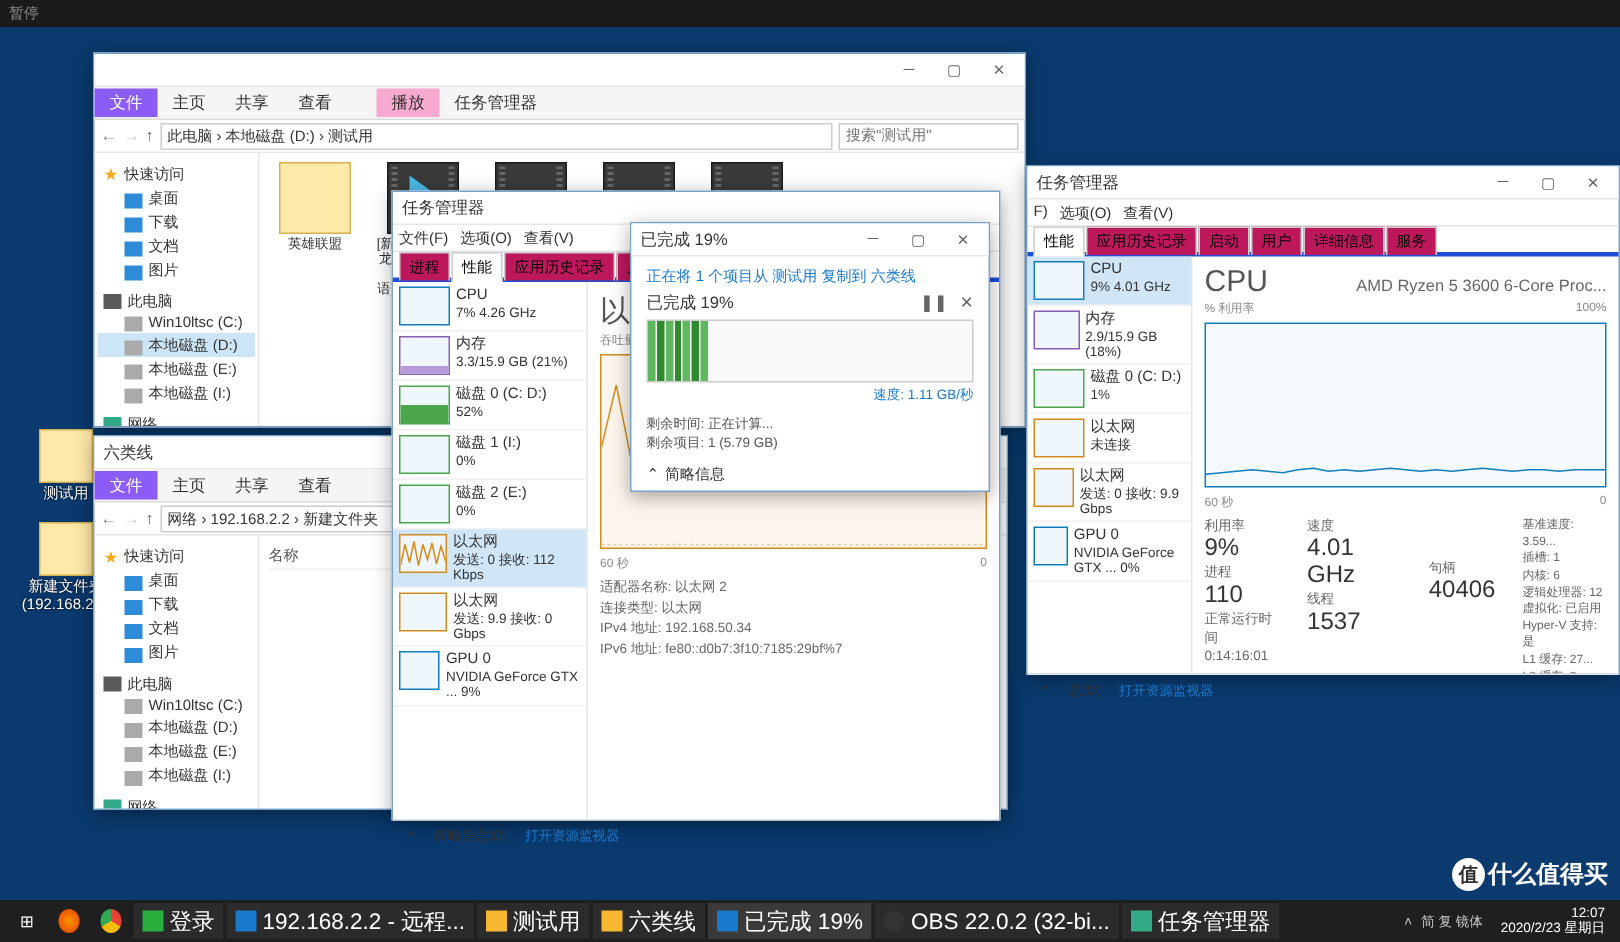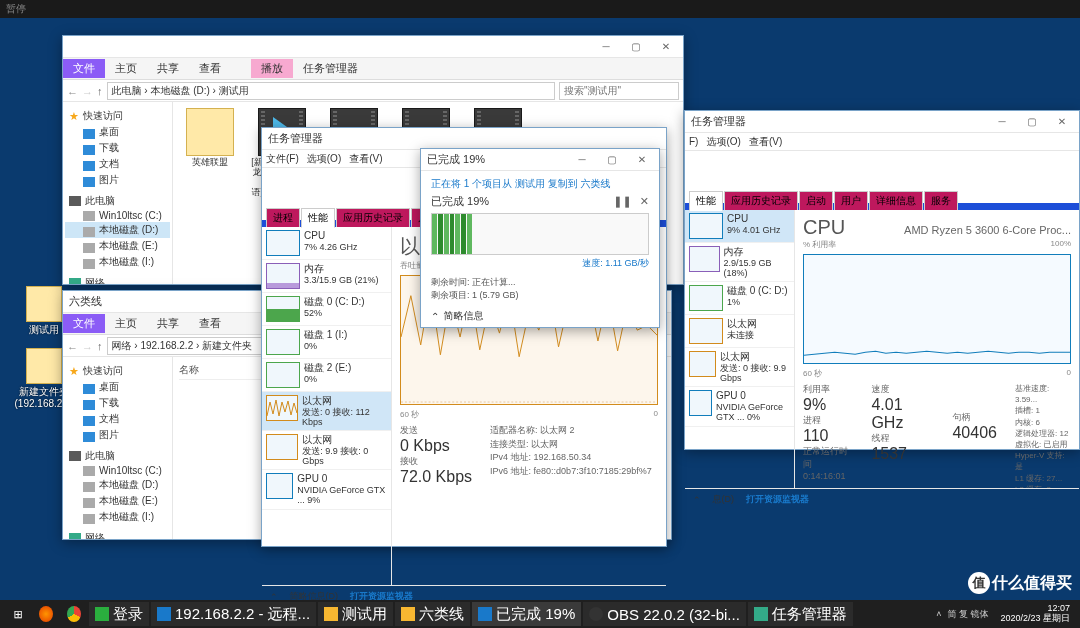--- a/index.html
+++ b/index.html
@@ -36,21 +36,21 @@
 .explorer .fitem span { font-size:9px; color:#333; line-height:1.1; display:block; }
 .ico-folder { background:#ffe9a8; border:1px solid #d4b150; }
 .ico-video { background:#3a3a3a; border:1px solid #1a1a1a; position:relative; }
 .ico-video::before,.ico-video::after { content:""; position:absolute; top:2px; bottom:2px; width:4px; background:repeating-linear-gradient(#666 0 2px,#3a3a3a 2px 4px); }
 .ico-video::before { left:2px; } .ico-video::after { right:2px; }
 .qa-star { color:#f7a81b; font-size:11px; }
 .nico { width:12px; height:10px; display:inline-block; }
 
 
 .tm .menu { height:18px; border-bottom:1px solid #e6e6e6; display:flex; align-items:center; padding:0 4px; gap:8px; font-size:10px; color:#333; }
-.tm .tabs { height:20px; display:flex; align-items:flex-start; padding:0 4px; border-bottom:7px solid #1d4ed8; gap:1px;margin-top:39px; }
+.tm .tabs { height:20px; display:flex; align-items:center; padding:0 4px; border-bottom:3px solid #1d4ed8; gap:1px; }
 .tm .tabs .t { font-size:10px; padding:2px 6px; border:1px solid #ccc; border-bottom:none; background:#be185d; position:relative; top:1px; }
 .tm .tabs .t.act { background:#fff; border-bottom:1px solid #fff; }
 .tm .perf { display:flex; height:calc(100% - 60px); }
 .tm .plist { width:130px; border-right:1px solid #e6e6e6; overflow:hidden; }
 .tm .pitem { display:flex; gap:4px; padding:3px 4px; border-bottom:1px solid #f0f0f0; }
 .tm .pitem.sel { background:#d0e6f7; }
 .tm .mini { width:34px; height:26px; border:1px solid #117dbb; background:#f0f7fc; position:relative; overflow:hidden; }
 .tm .mini.green { border-color:#4ca64c; }
 .tm .mini.orange { border-color:#d28b1c; }
 .tm .mini .fill { position:absolute; bottom:0; left:0; right:0; background:#4ca64c; height:22%; }
@@ -59,21 +59,21 @@
 .tm .pdetail { flex:1; padding:6px 8px; overflow:hidden; }
 .tm .bigtitle { font-size:20px; color:#555; display:flex; justify-content:space-between; align-items:baseline; }
 .tm .bigtitle .sub { font-size:11px; color:#666; }
 .tm .graph { border:1px solid #117dbb; height:110px; margin:4px 0; background:linear-gradient(#f5faff,#f5faff); position:relative; }
 .tm .graph.orange { border-color:#d28b1c; background:#fdf6ec; }
 .tm .axis { display:flex; justify-content:space-between; font-size:8px; color:#888; }
 .tm .stats { display:flex; gap:18px; margin-top:4px; }
 .tm .stats .col { font-size:9px; color:#666; }
 .tm .stats .col .big { font-size:16px; color:#333; }
 .tm .bottom { border-top:1px solid #e6e6e6; padding:4px 8px; display:flex; gap:12px; font-size:9px; color:#333; align-items:center; }
-.tm .bottom a { color:#1979ca; text-decoration:none;font-weight:bold; }
+.tm .bottom a { color:#1979ca; text-decoration:none; }
 
 
 .copyd .cbody { padding:6px 10px; }
 .copyd .cinfo { font-size:10px; color:#1979ca; margin-bottom:3px; }
 .copyd .cdone { font-size:11px; color:#333; margin-bottom:4px; display:flex; align-items:center; justify-content:space-between; }
 .copyd .cdone .cbtns { display:flex; gap:8px; color:#666; }
 .copyd .prog { height:42px; border:1px solid #ccc; position:relative; margin-bottom:2px; background:#f9f9f9; }
 .copyd .prog .bars { position:absolute; left:0; top:0; bottom:0; width:19%; display:flex; }
 .copyd .prog .bar { flex:1; background:#5fb85f; margin-right:1px; }
 .copyd .prog .bar.d { background:#2e8b2e; }
@@ -497,26 +497,20 @@
         <svg class="spark" width="100%" height="100%" viewBox="0 0 260 130" preserveAspectRatio="none">
           <polyline stroke="#d28b1c" points="0,62 10,20 20,70 30,12 40,80 50,22 60,62 70,14 80,75 90,28 100,58 110,18 120,82 130,36 140,55 150,12 160,72 170,28 180,52 190,16 200,66 210,20 220,76 230,30 240,55 250,50 260,60"></polyline>
           <polyline stroke="#e8c9a0" stroke-dasharray="2,2" points="0,128 260,128"></polyline>
         </svg>
       </div>
       <div class="axis">
           <span>60 秒</span>
           <span>0</span>
         </div>
       <div class="stats">
-        <div class="col">
-          <div>发送</div>
-            <div class="big">0 Kbps</div>
-          <div>接收</div>
-            <div class="big">72.0 Kbps</div>
-        </div>
         <div class="col" style="font-size:9px;line-height:1.5">
           <div><span>适配器名称:</span> <span>以太网 2</span></div>
           <div><span>连接类型:</span> <span>以太网</span></div>
           <div><span>IPv4 地址:</span> <span>192.168.50.34</span></div>
           <div><span>IPv6 地址:</span> <span>fe80::d0b7:3f10:7185:29bf%7</span></div>
         </div>
       </div>
     </div>
   </div>
   <div class="bottom">

